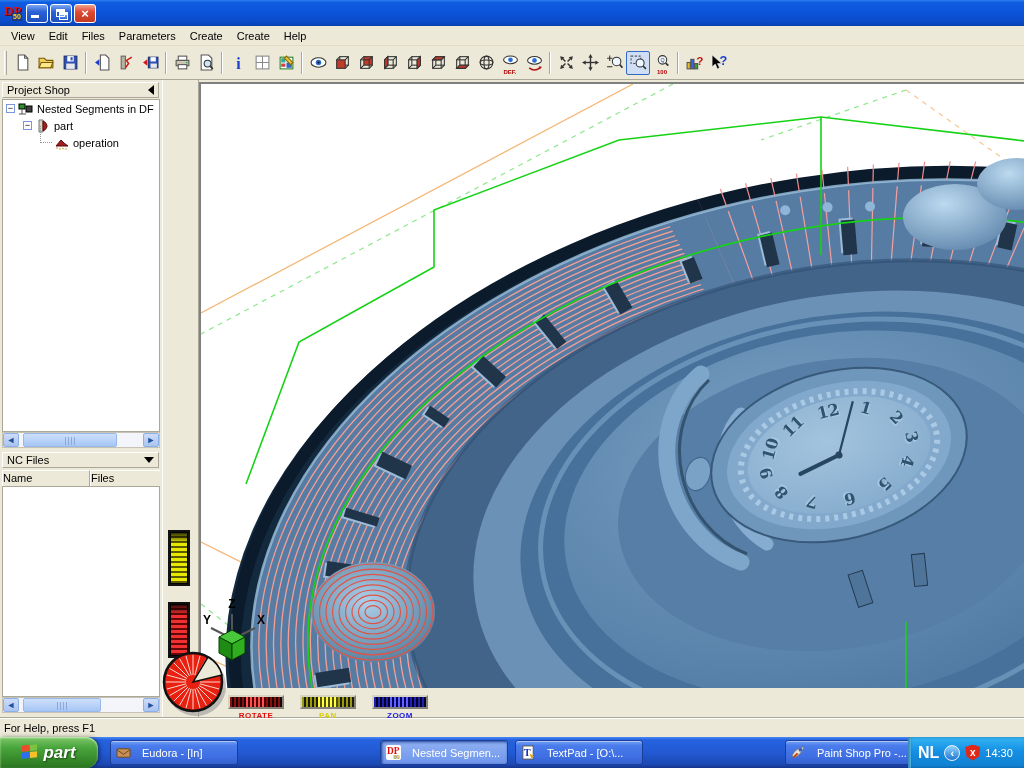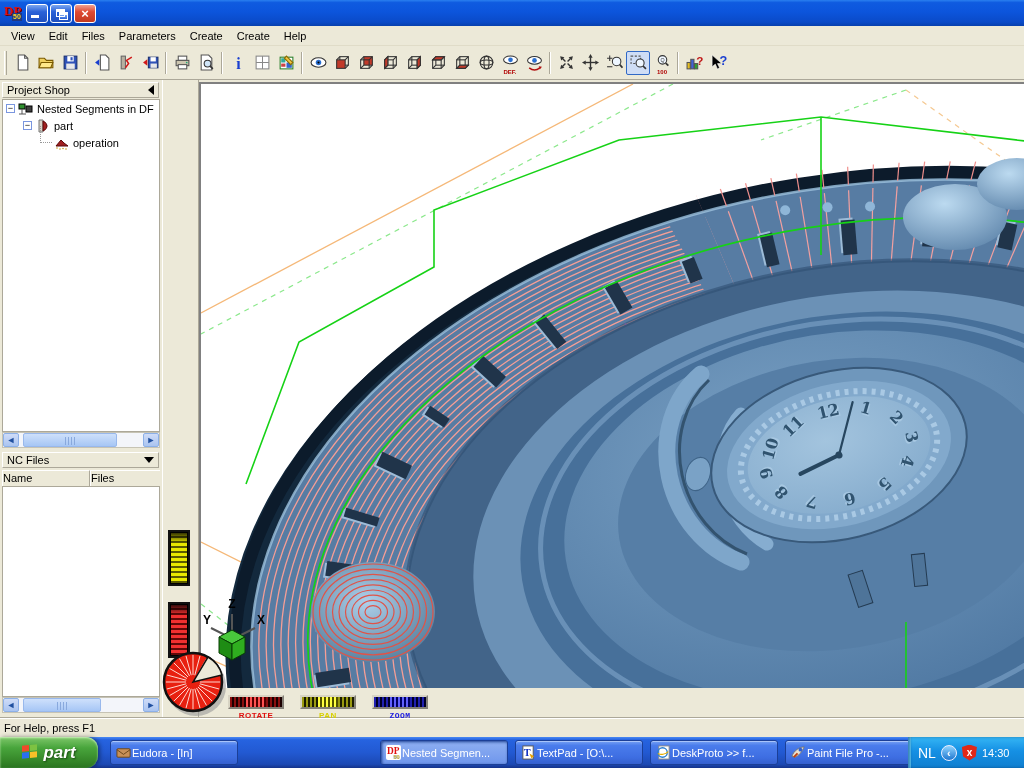--- a/index.html
+++ b/index.html
@@ -103,29 +103,29 @@
   .startbtn { position:absolute; left:0; top:0; height:31px; width:98px; border-radius:0 12px 12px 0;
     background:linear-gradient(180deg,#7ec76a 0%,#48a53c 35%,#348427 80%,#2a7420 100%);
     box-shadow:inset 0 1px 2px #c8f0b8, 2px 0 4px rgba(0,0,0,.4);
     display:flex; align-items:center; justify-content:center; gap:5px;
     color:#fff; font-weight:bold; font-style:italic; font-size:17px; text-shadow:1px 1px 2px #1a4a12;}
   .winflag { width:16px; height:15px; display:grid; grid-template-columns:7px 7px; grid-template-rows:6px 6px; gap:1px; transform:skewY(-6deg);}
   .winflag i:nth-child(1){background:#f04a2a;} .winflag i:nth-child(2){background:#7dc242;}
   .winflag i:nth-child(3){background:#2a6ff0;} .winflag i:nth-child(4){background:#f8c028;}
   .taskbtn { position:absolute; top:3px; height:25px; width:128px; border-radius:3px; border:1px solid #1b3f97;
     background:linear-gradient(180deg,#77a2f4 0%,#4a7cec 20%,#3e6ee2 70%,#3560cf 100%);
-    box-shadow:inset 0 1px 0 #a8c4fa; display:flex; align-items:center; gap:1px; padding:0 5px;
+    box-shadow:inset 0 1px 0 #a8c4fa; display:flex; align-items:center; gap:11px; padding:0 5px;
     color:#fff; font-size:11px; white-space:nowrap; overflow:hidden;}
   .taskbtn.active { background:linear-gradient(180deg,#8fb0f2 0%,#6f96ec 100%); box-shadow:inset 1px 1px 3px #1c3f90; color:#fff;}
   .tico { width:15px; height:15px; flex:0 0 auto; border-radius:2px;}
   .tray { position:absolute; right:0; top:0; height:31px; width:116px;
     background:linear-gradient(180deg,#35b6f5 0%,#1590e4 45%,#0f7ecf 100%);
     box-shadow:inset 2px 0 3px rgba(0,0,40,.35), inset 3px 0 0 #57c6f7;
     display:flex; align-items:center; gap:5px; padding-left:10px; color:#fff;}
-  .nl { font-weight:normal; font-size:14px;}
+  .nl { font-weight:bold; font-size:16px;}
   .chev { width:16px; height:16px; border-radius:50%; background:linear-gradient(180deg,#8fd4ff,#1f77d0); border:1px solid #eef;
     color:#fff; font-weight:bold; font-size:11px; line-height:14px; text-align:center;}
   .shield { width:15px; height:16px; background:#e02818; clip-path:polygon(50% 0,100% 15%,92% 75%,50% 100%,8% 75%,0 15%); 
     color:#fff; font-size:10px; font-weight:bold; text-align:center; line-height:15px;}
   .clock { font-size:11px;}
 </style>
 </head>
 <body>
 
 <div class="titlebar">
@@ -861,21 +861,21 @@
 <div class="roller yel" style="left:300px;">
     <div class="rr"></div>
     <div class="hot"></div>
   </div>
 <div class="roller blu" style="left:372px;">
     <div class="rr"></div>
     <div class="hot"></div>
   </div>
 <div class="roller-lbl" style="left:226px;color:#e01010;">ROTATE</div>
 <div class="roller-lbl" style="left:298px;color:#d8d000;">PAN</div>
-<div class="roller-lbl" style="left:370px;color:#2020e0;font-family:Liberation Mono, monospace;">ZOOM</div>
+<div class="roller-lbl" style="left:370px;color:#2020e0;">ZOOM</div>
 
 <div class="statusbar">
   <span>For Help, press F1</span>
 </div>
 
 <div class="taskbar">
   <div class="startbtn">
     <span class="winflag">
         <i></i>
         <i></i>
@@ -900,35 +900,27 @@
     <span>Nested Segmen...</span>
   </div>
   <div class="taskbtn" style="left:515px;">
     <svg class="tico" viewBox="0 0 16 16">
         <rect x="2" y="1" width="11" height="14" fill="#fff" stroke="#555"></rect>
         <text x="3" y="12" font-family="Liberation Serif,serif" font-weight="bold" font-size="11" fill="#1030c0">T</text>
         <path d="M9 9l5 3-3 2z" fill="#e8a000"></path>
       </svg>
     <span>TextPad - [O:\...</span>
   </div>
-  <div class="taskbtn" style="left:650px;">
-    <svg class="tico" viewBox="0 0 16 16">
-        <rect x="3" y="1" width="11" height="14" fill="#fff" stroke="#888"></rect>
-        <circle cx="7" cy="8" r="5" fill="none" stroke="#2a7fd0" stroke-width="1.5"></circle>
-        <path d="M2 9c3 2 8 1 11-2" stroke="#e8b000" fill="none" stroke-width="1.3"></path>
-      </svg>
-    <span>DeskProto &gt;&gt; f...</span>
-  </div>
   <div class="taskbtn" style="left:785px;">
     <svg class="tico" viewBox="0 0 16 16">
         <path d="M1 12c2-6 8-10 13-10-2 5-6 10-10 11z" fill="#e8e0d0" stroke="#777"></path>
         <path d="M3 13l4-4" stroke="#c04010" stroke-width="2"></path>
         <circle cx="10" cy="5" r="2" fill="#3060d0"></circle>
       </svg>
-    <span>Paint File Pro -...</span>
+    <span>Paint Shop Pro -...</span>
   </div>
   <div class="tray">
     <span class="nl">NL</span>
     <span class="chev">‹</span>
     <span class="shield">x</span>
     <span class="clock">14:30</span>
   </div>
 </div>
 
 </body></html>

